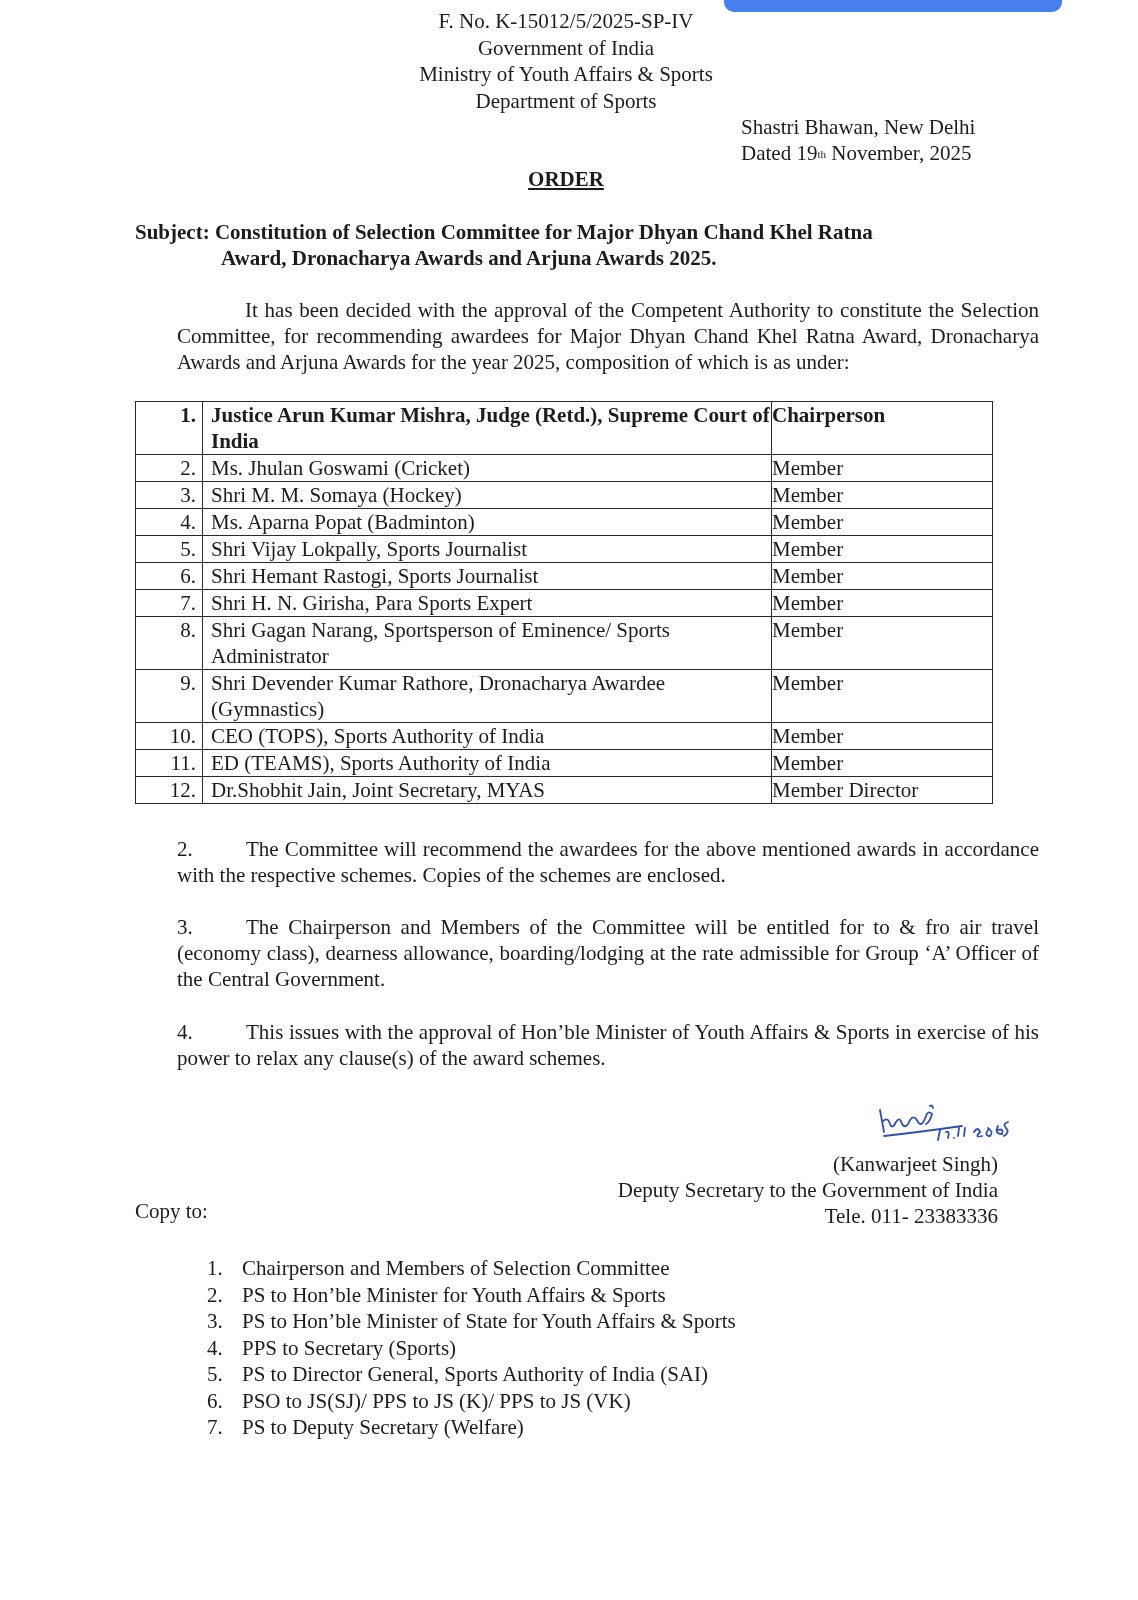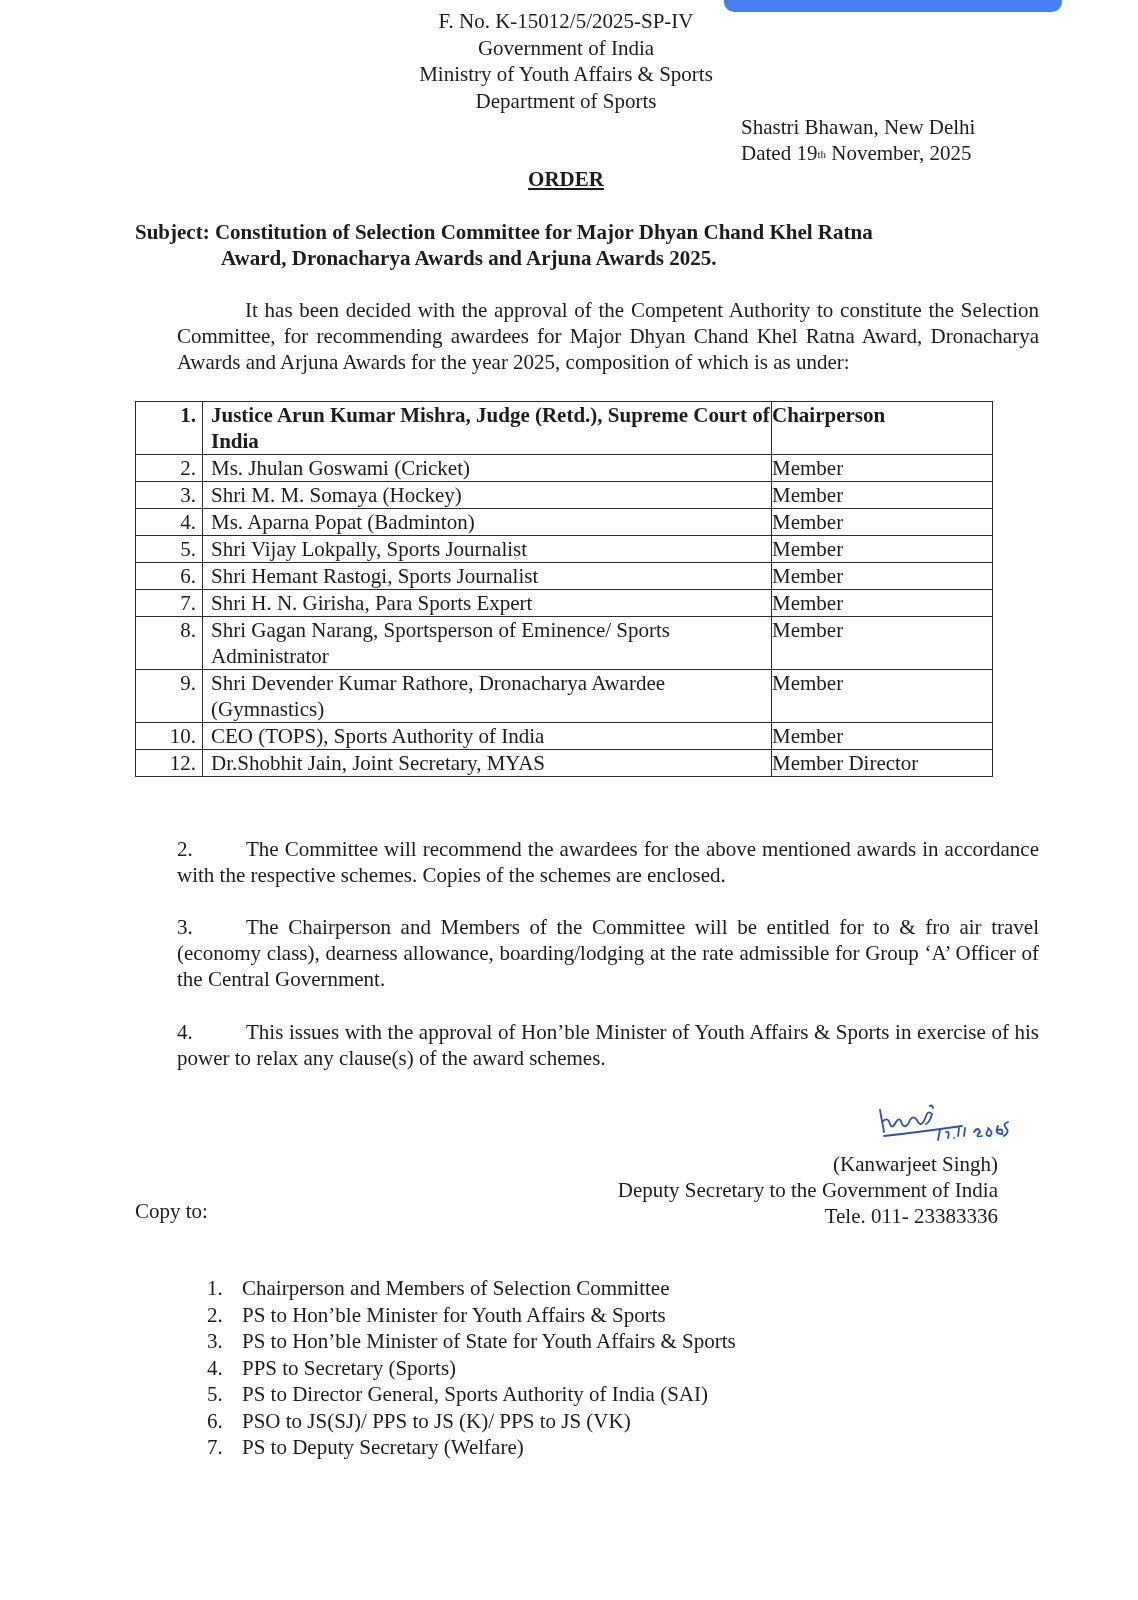--- a/index.html
+++ b/index.html
@@ -45,21 +45,21 @@
   table.committee td.nm { width: 560px; }
   table.committee td.rl { padding: 0; }
   table.committee tr.single td { height: 26px; }
   table.committee tr.bold td { font-weight: bold; }
   .signature {
     position: absolute; left: 870px; top: 1102px; width: 160px; height: 50px;
   }
   .signatory { position: absolute; right: 140px; top: 1151px; text-align: right; }
   .signatory div { height: 26px; }
   .copy-label { position: absolute; left: 135px; top: 1198px; }
-  .copy-list { position: absolute; left: 207px; top: 1255px; margin-top: 20px; }
+  .copy-list { position: absolute; left: 207px; top: 1255px; }
   .copy-item { height: 26.5px; white-space: nowrap; }
   .copy-item .n { display: inline-block; width: 35px; }
 </style>
 </head>
 <body>
 
 <div class="top-bar"></div>
 
 <div class="header">
   <div>F. No. K-15012/5/2025-SP-IV</div>
@@ -128,20 +128,25 @@
         <td class="sn">9.</td>
         <td class="nm">Shri Devender Kumar Rathore, Dronacharya Awardee (Gymnastics)</td>
         <td class="rl">Member</td>
       </tr>
       <tr class="single">
         <td class="sn">10.</td>
         <td class="nm">CEO (TOPS), Sports Authority of India</td>
         <td class="rl">Member</td>
       </tr>
       <tr class="single">
+        <td class="sn">11.</td>
+        <td class="nm">ED (TEAMS), Sports Authority of India</td>
+        <td class="rl">Member</td>
+      </tr>
+      <tr class="single">
         <td class="sn">12.</td>
         <td class="nm">Dr.Shobhit Jain, Joint Secretary, MYAS</td>
         <td class="rl">Member Director</td>
       </tr>
     </tbody>
 </table>
 
 <div class="para p2"><span class="num-tab">2.</span><span>The Committee will recommend the awardees for the above mentioned awards in accordance with the respective schemes. Copies of the schemes are enclosed.</span></div>
 <div class="para p3"><span class="num-tab">3.</span><span>The Chairperson and Members of the Committee will be entitled for to &amp; fro air travel (economy class), dearness allowance, boarding/lodging at the rate admissible for Group ‘A’ Officer of the Central Government.</span></div>
 <div class="para p4"><span class="num-tab">4.</span><span>This issues with the approval of Hon’ble Minister of Youth Affairs &amp; Sports in exercise of his power to relax any clause(s) of the award schemes.</span></div>

